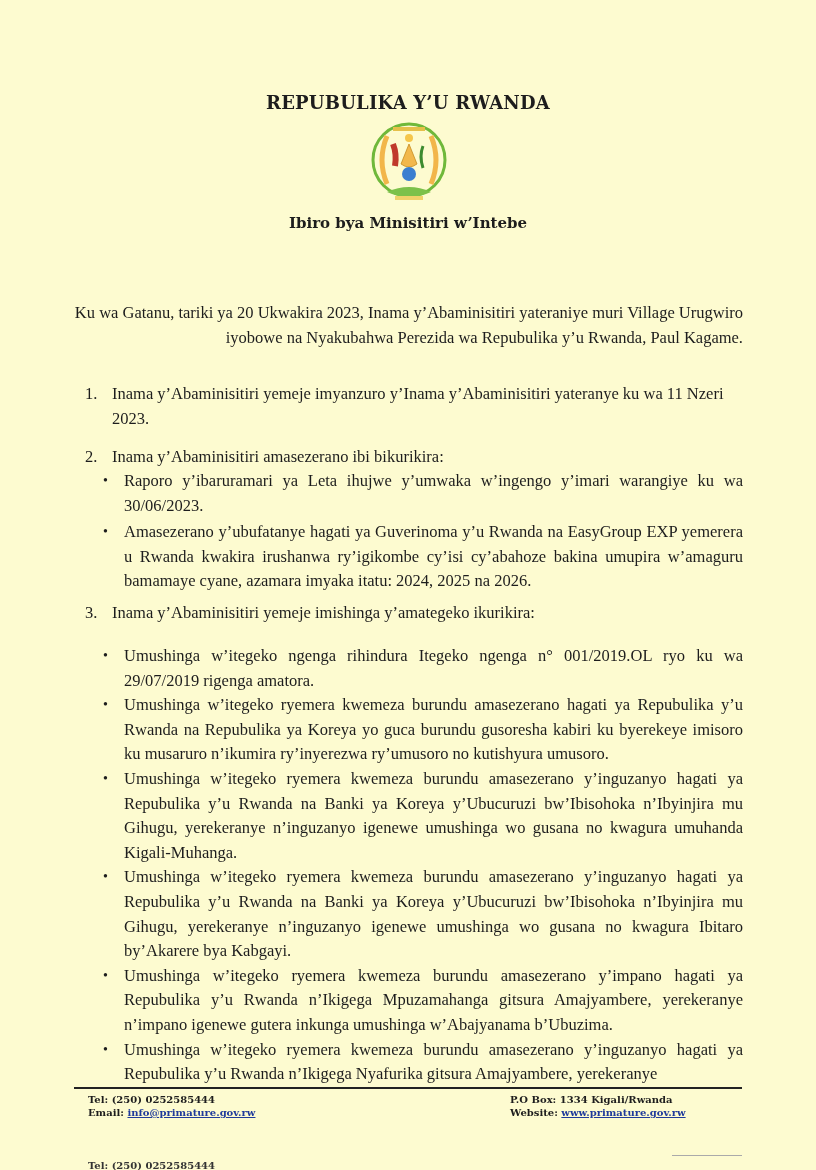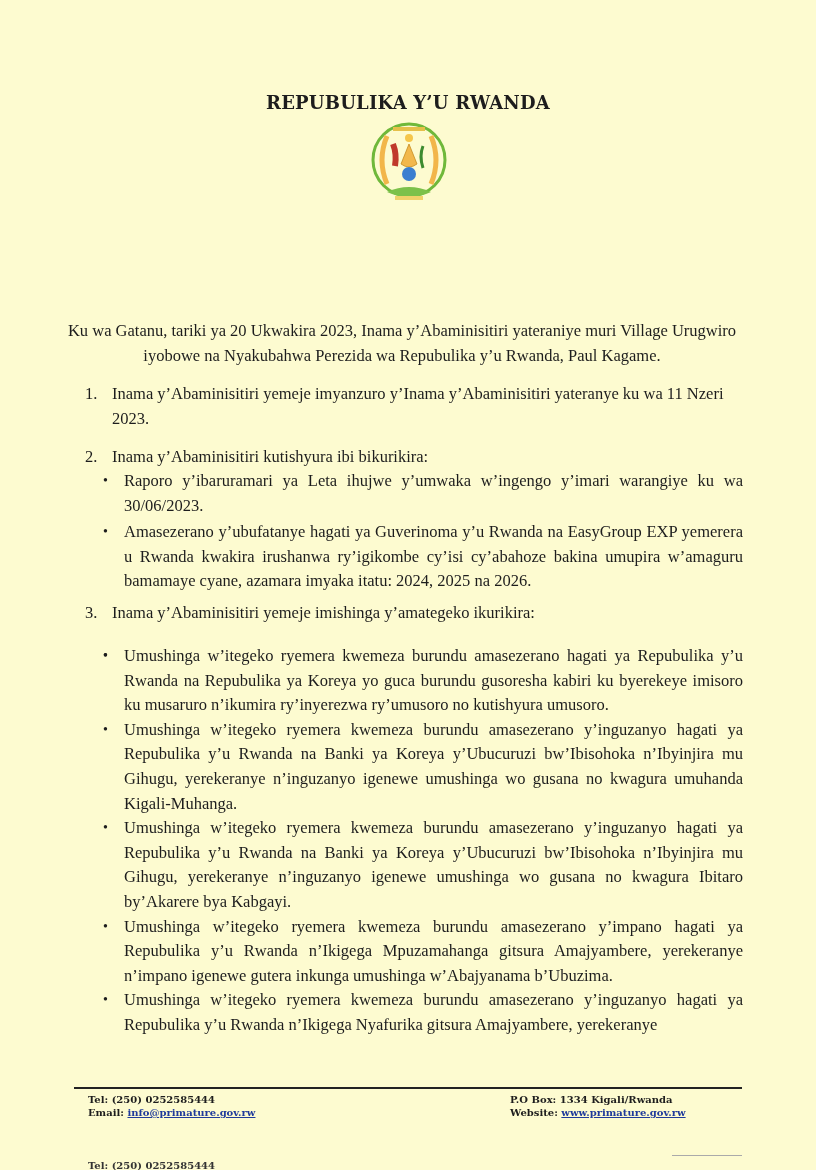--- a/index.html
+++ b/index.html
@@ -19,21 +19,21 @@
     .office {
       position: absolute; top: 214px; left: 0; width: 816px; text-align: center;
       font-family: "DejaVu Serif", serif; font-weight: bold; font-size: 15px;
     }
     .doc-title {
       position: absolute; top: 272px; left: 0; width: 816px; text-align: center;
       font-family: "DejaVu Serif", serif; font-weight: bold; font-size: 13.5px;
       text-decoration: underline; text-underline-offset: 2px;
     }
     .body-text { position: absolute; left: 61px; width: 682px; font-size: 16.5px; line-height: 25px; }
-    .intro { top: 318px; text-align: center; }
+    .intro { top: 300px; text-align: right; }
     .numbered { position: absolute; left: 85px; width: 660px; font-size: 16.5px; line-height: 25px; }
     .numbered .num { position: absolute; left: 0; top: 0; }
     .numbered .txt { margin-left: 27px; display: block; }
     .bullets { position: absolute; left: 100px; width: 643px; font-size: 16.5px; line-height: 24.6px; margin: 0; padding: 0; list-style: none; }
     .bullets li { position: relative; padding-left: 24px; text-align: justify; }
     .bullets li .dot { position: absolute; left: 3px; top: 0; font-size: 14px; }
     .rule { position: absolute; left: 74px; top: 1087px; width: 668px; height: 2px; background: #222; }
     .footer { position: absolute; top: 1093px; font-family: "DejaVu Serif", serif; font-weight: bold; font-size: 10px; line-height: 13px; }
     .footer.left { left: 88px; }
     .footer.right { left: 510px; }
@@ -55,44 +55,45 @@
     <rect x="28" y="9" width="32" height="4" fill="#e6c04a"></rect>
     <circle cx="44" cy="20" r="4" fill="#f5c64a"></circle>
     <path d="M44 26 L36 46 Q44 52 52 46 Z" fill="#f2b84c" stroke="#c58a1e" stroke-width="0.8"></path>
     <path d="M28 26 Q32 36 30 48" stroke="#c0392b" stroke-width="6" fill="none"></path>
     <path d="M58 28 Q54 38 58 50" stroke="#3d8b2f" stroke-width="3" fill="none"></path>
     <circle cx="44" cy="56" r="7" fill="#3b7fd0"></circle>
     <path d="M22 74 Q44 64 66 74 Q44 84 22 74 Z" fill="#7cc14a"></path>
     <rect x="30" y="78" width="28" height="4" fill="#f0d26a"></rect>
   </svg>
 
+  <div class="office">Ibiro bya Minisitiri w’Intebe</div>
 
 
   <div class="body-text intro">Ku wa Gatanu, tariki ya 20 Ukwakira 2023, Inama y’Abaminisitiri yateraniye muri Village Urugwiro iyobowe na Nyakubahwa Perezida wa Repubulika y’u Rwanda, Paul Kagame.</div>
 
   <div class="numbered" style="top:381px">
     <span class="num">1.</span>
     <span class="txt">Inama y’Abaminisitiri yemeje imyanzuro y’Inama y’Abaminisitiri yateranye ku wa 11 Nzeri 2023.</span>
   </div>
 
   <div class="numbered" style="top:444px">
     <span class="num">2.</span>
-    <span class="txt">Inama y’Abaminisitiri kutishyura ibi bikurikira:</span>
+    <span class="txt">Inama y’Abaminisitiri amasezerano ibi bikurikira:</span>
   </div>
   <ul class="bullets" style="top:469px">
     <li><span class="dot">•</span><span>Raporo y’ibaruramari ya Leta ihujwe y’umwaka w’ingengo y’imari warangiye ku wa 30/06/2023.</span></li>
     <li style="margin-top:2px"><span class="dot">•</span><span>Amasezerano y’ubufatanye hagati ya Guverinoma y’u Rwanda na EasyGroup EXP yemerera u Rwanda kwakira irushanwa ry’igikombe cy’isi cy’abahoze bakina umupira w’amaguru bamamaye cyane, azamara imyaka itatu: 2024, 2025 na 2026.</span></li>
   </ul>
 
   <div class="numbered" style="top:600px">
     <span class="num">3.</span>
     <span class="txt">Inama y’Abaminisitiri yemeje imishinga y’amategeko ikurikira:</span>
   </div>
   <ul class="bullets" style="top:644px">
-    <li><span class="dot">•</span></li>
+    <li><span class="dot">•</span><span>Umushinga w’itegeko ngenga rihindura Itegeko ngenga n° 001/2019.OL ryo ku wa 29/07/2019 rigenga amatora.</span></li>
     <li><span class="dot">•</span><span>Umushinga w’itegeko ryemera kwemeza burundu amasezerano hagati ya Repubulika y’u Rwanda na Repubulika ya Koreya yo guca burundu gusoresha kabiri ku byerekeye imisoro ku musaruro n’ikumira ry’inyerezwa ry’umusoro no kutishyura umusoro.</span></li>
     <li><span class="dot">•</span><span>Umushinga w’itegeko ryemera kwemeza burundu amasezerano y’inguzanyo hagati ya Repubulika y’u Rwanda na Banki ya Koreya y’Ubucuruzi bw’Ibisohoka n’Ibyinjira mu Gihugu, yerekeranye n’inguzanyo igenewe umushinga wo gusana no kwagura umuhanda Kigali-Muhanga.</span></li>
     <li><span class="dot">•</span><span>Umushinga w’itegeko ryemera kwemeza burundu amasezerano y’inguzanyo hagati ya Repubulika y’u Rwanda na Banki ya Koreya y’Ubucuruzi bw’Ibisohoka n’Ibyinjira mu Gihugu, yerekeranye n’inguzanyo igenewe umushinga wo gusana no kwagura Ibitaro by’Akarere bya Kabgayi.</span></li>
     <li><span class="dot">•</span><span>Umushinga w’itegeko ryemera kwemeza burundu amasezerano y’impano hagati ya Repubulika y’u Rwanda n’Ikigega Mpuzamahanga gitsura Amajyambere, yerekeranye n’impano igenewe gutera inkunga umushinga w’Abajyanama b’Ubuzima.</span></li>
     <li><span class="dot">•</span><span>Umushinga w’itegeko ryemera kwemeza burundu amasezerano y’inguzanyo hagati ya Repubulika y’u Rwanda n’Ikigega Nyafurika gitsura Amajyambere, yerekeranye</span></li>
   </ul>
 
   <div class="rule"></div>
 
   <div class="footer left">

